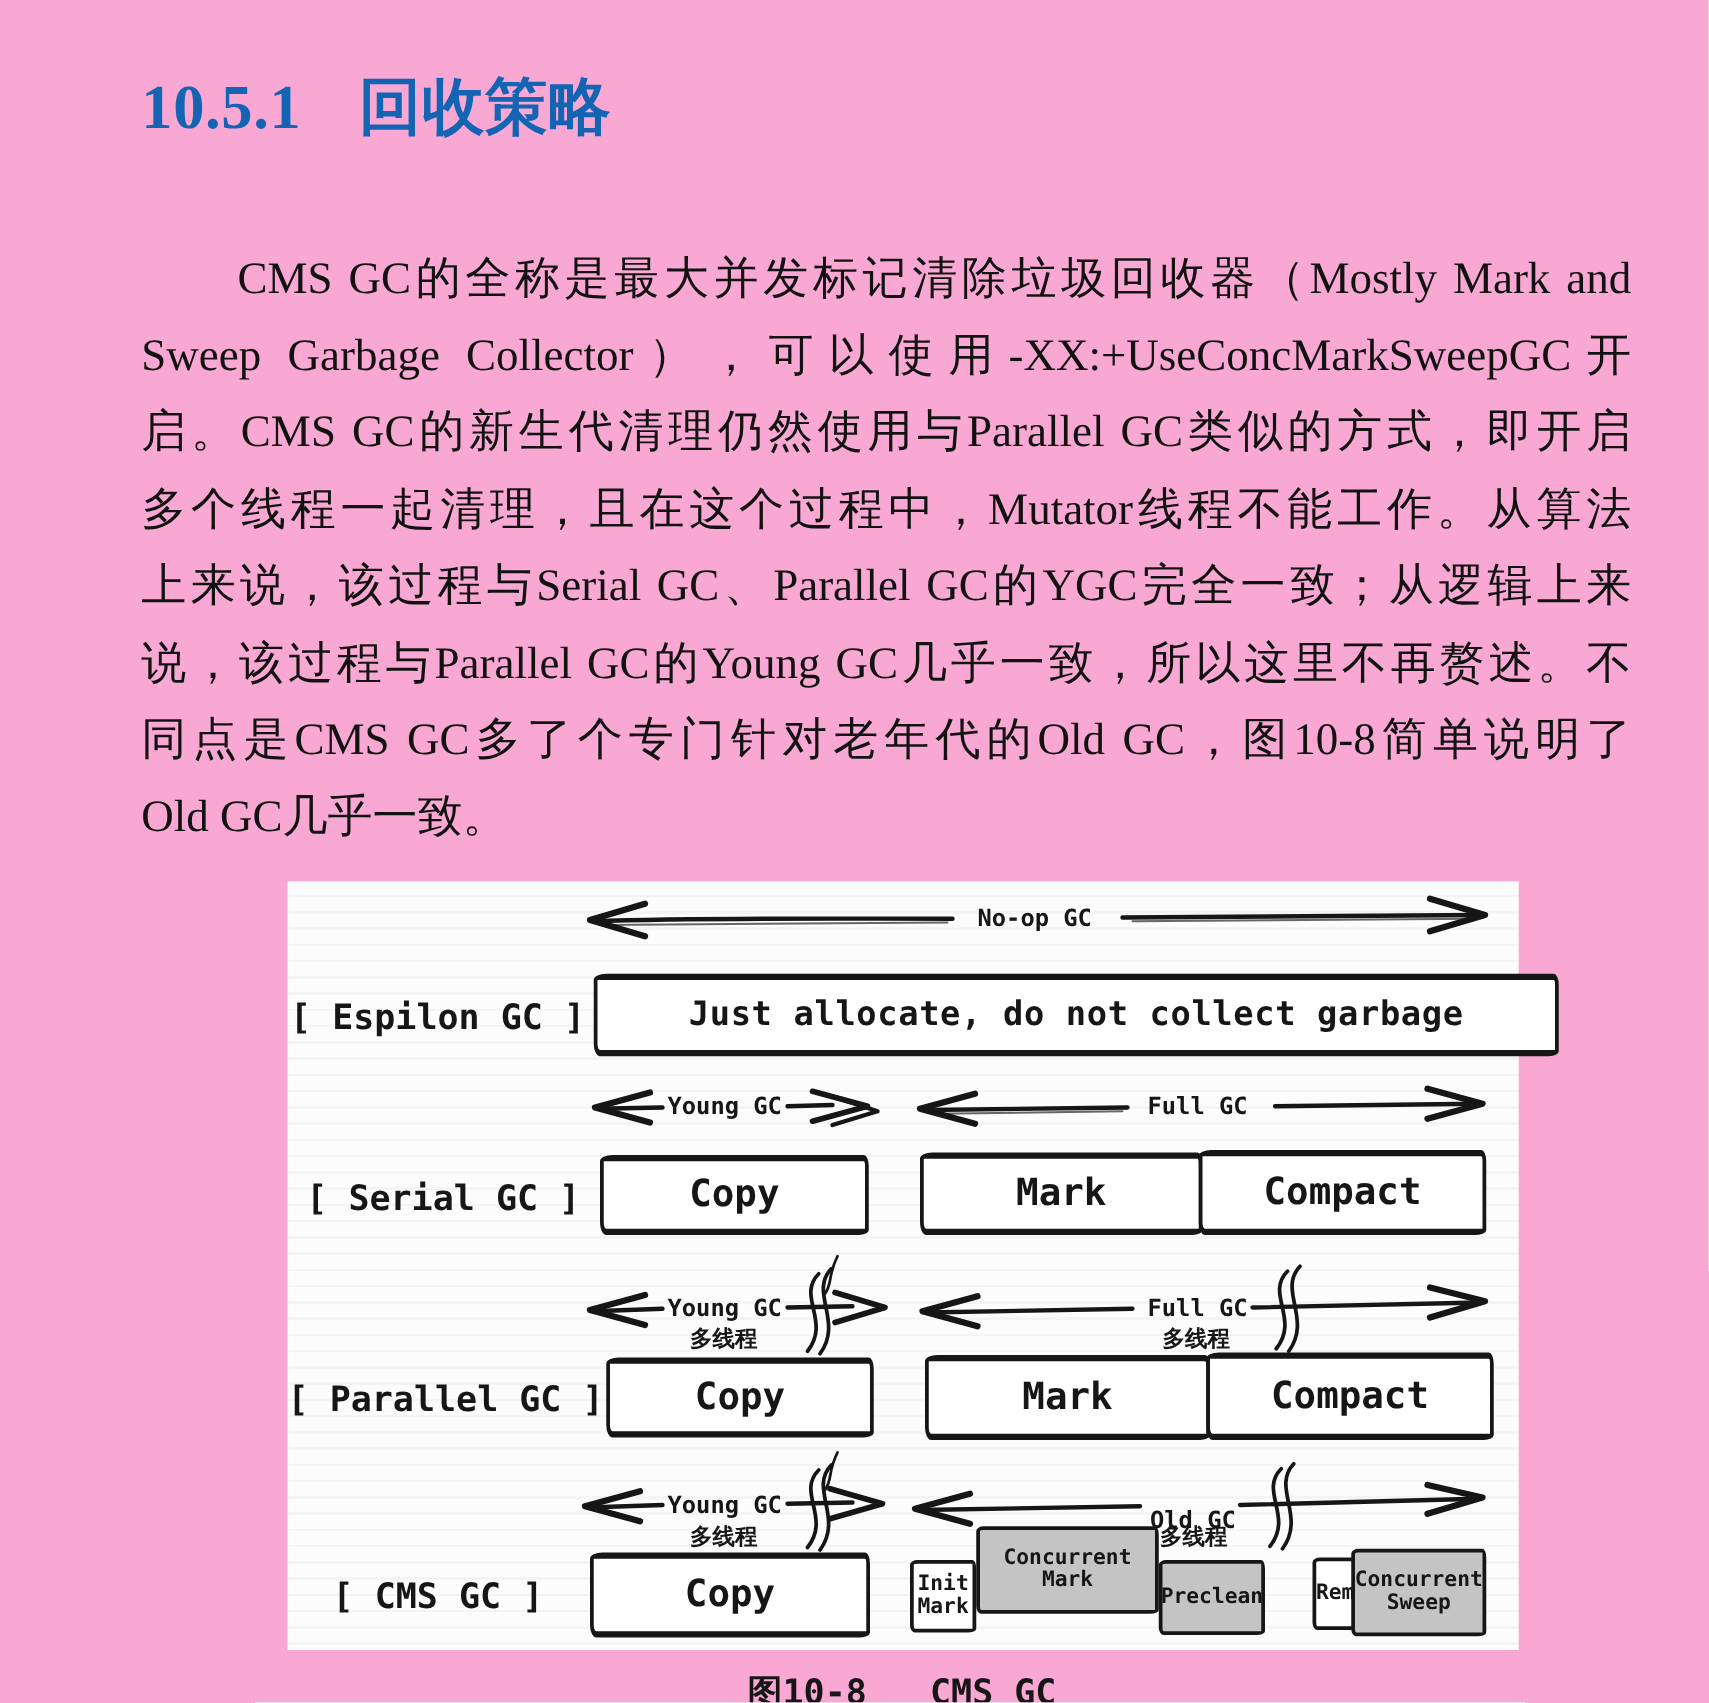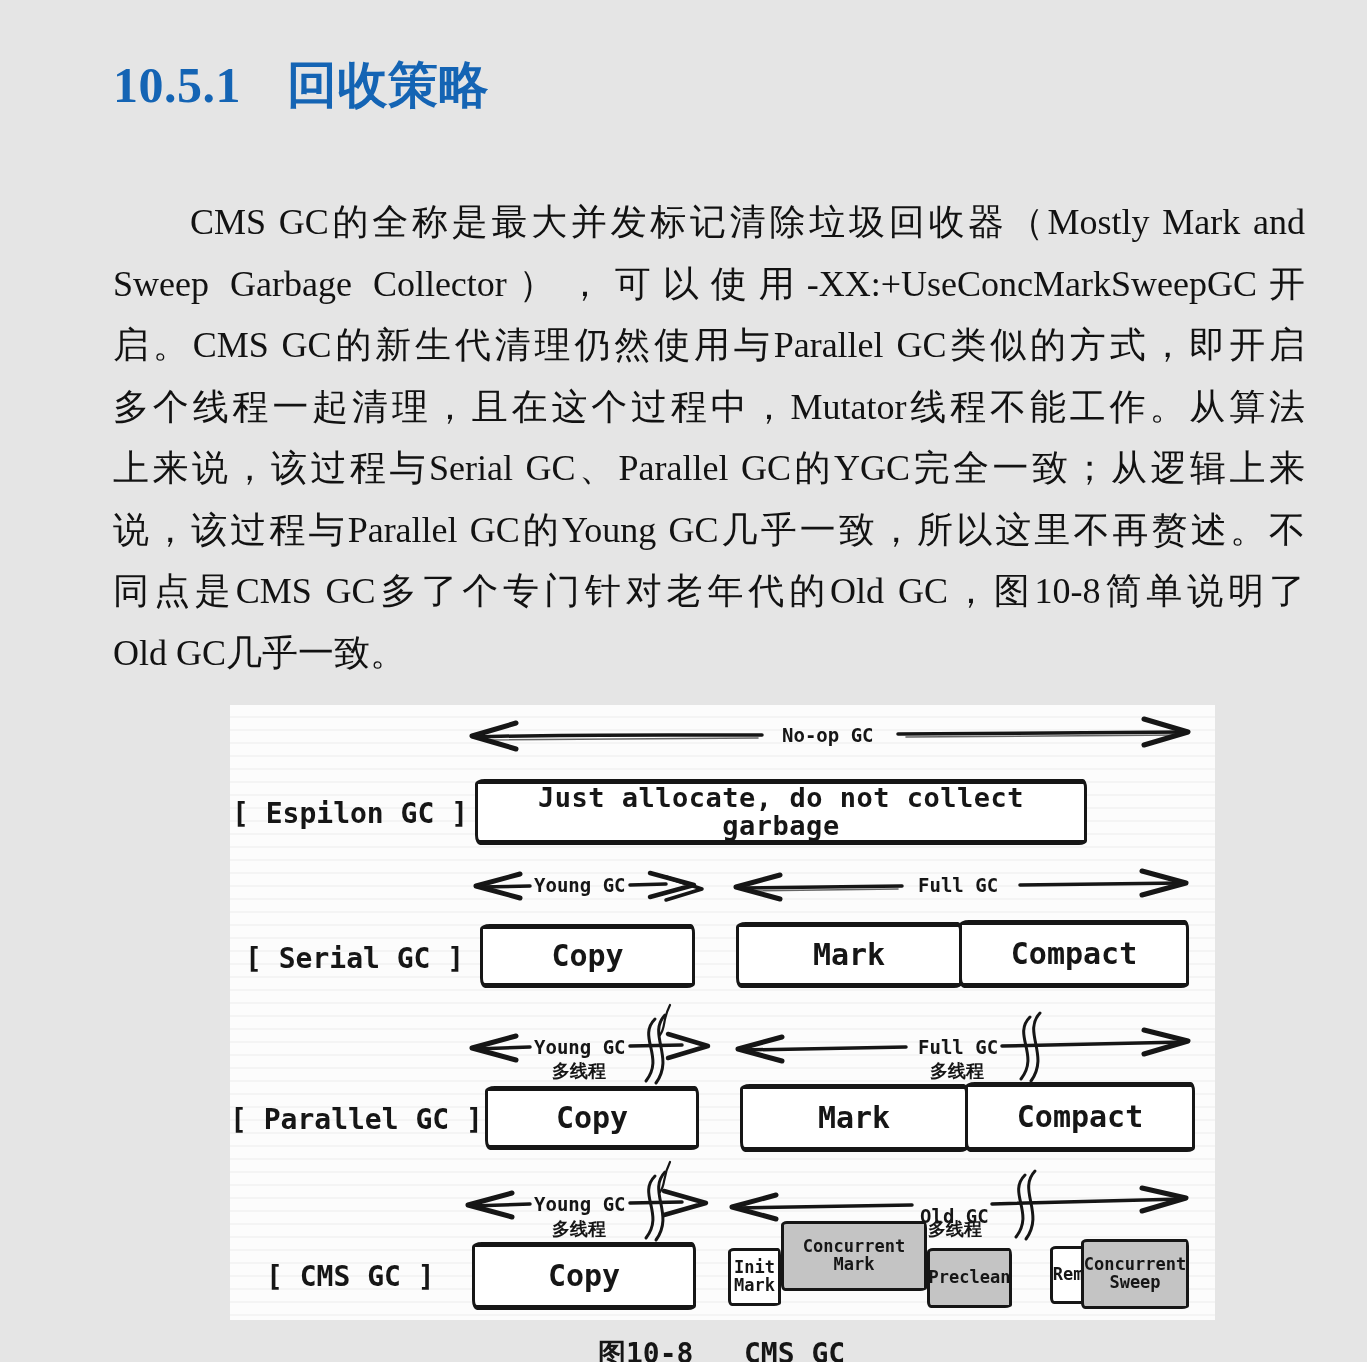--- a/index.html
+++ b/index.html
@@ -1,21 +1,21 @@
 <!DOCTYPE html>
 <html><head>
 <meta charset="utf-8">
 <style>
   * { margin: 0; padding: 0; box-sizing: border-box; }
   html, body { background: #ffffff; }
   #page {
     position: relative;
     width: 1367px;
     height: 1362px;
-    background: #e5e5e5;
+    background: #f9a8d4;
     overflow: hidden;
     font-family: "Liberation Serif", "DejaVu Serif", serif;
     color: #101010;
   }
   
   .heading {
     position: absolute;
     left: 113px; top: 52px;
     font-size: 50px;
     font-weight: 600;
@@ -180,21 +180,21 @@
     <span class="alabel mono" style="left:304px; top:488px;">Young GC</span>
     <span class="mlabel mono" style="left:322px; top:512px;">多线程</span>
     <span class="alabel mono" style="left:690px; top:500px;">Old GC</span>
     <span class="mlabel mono" style="left:698px; top:512px;">多线程</span>
 
     <div class="gclabel mono" style="left:2px;  top:92px;">[ Espilon GC ]</div>
     <div class="gclabel mono" style="left:15px; top:237px;">[ Serial GC ]</div>
     <div class="gclabel mono" style="left:0px;  top:398px;">[ Parallel GC ]</div>
     <div class="gclabel mono" style="left:36px; top:555px;">[ CMS GC ]</div>
 
-    <div class="box wide mono" style="left:245px; top:74px; width:612px; height:66px;">Just allocate, do not collect garbage</div>
+    <div class="box wide mono" style="left:245px; top:74px; width:772px; height:66px;">Just allocate, do not collect garbage</div>
 
     <div class="box mono" style="left:250px; top:219px; width:215px; height:64px;">Copy</div>
     <div class="box mono" style="left:506px; top:217px; width:226px; height:66px;">Mark</div>
     <div class="box mono" style="left:729px; top:215px; width:230px; height:68px;">Compact</div>
 
     <div class="box mono" style="left:255px; top:381px; width:214px; height:64px;">Copy</div>
     <div class="box mono" style="left:510px; top:379px; width:228px; height:68px;">Mark</div>
     <div class="box mono" style="left:735px; top:377px; width:230px; height:70px;">Compact</div>
 
     <div class="box mono" style="left:242px; top:537px; width:224px; height:68px;">Copy</div>

